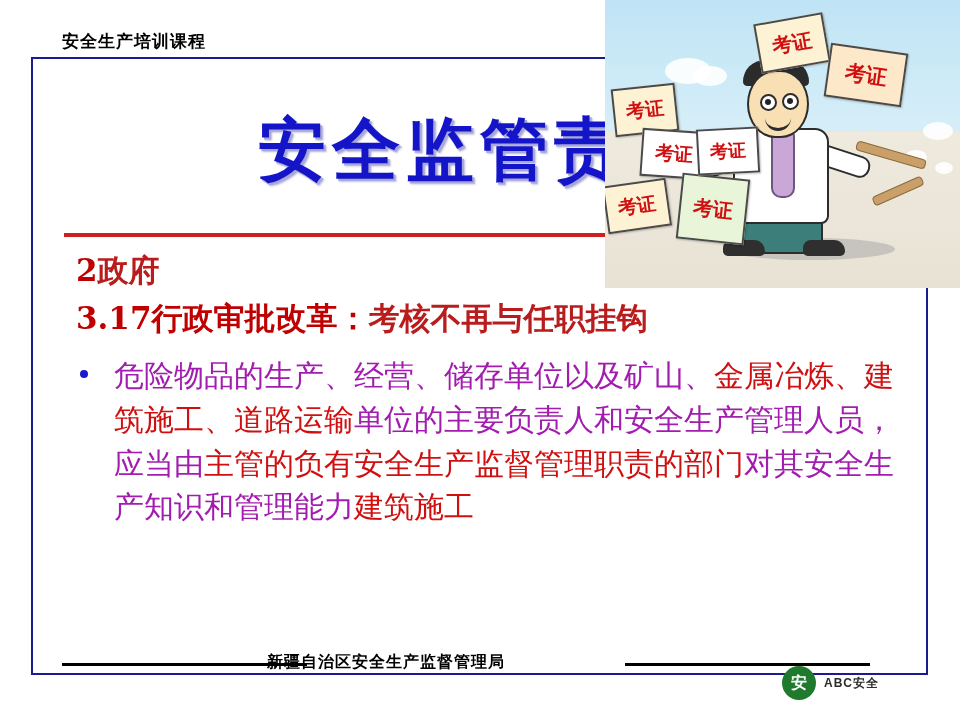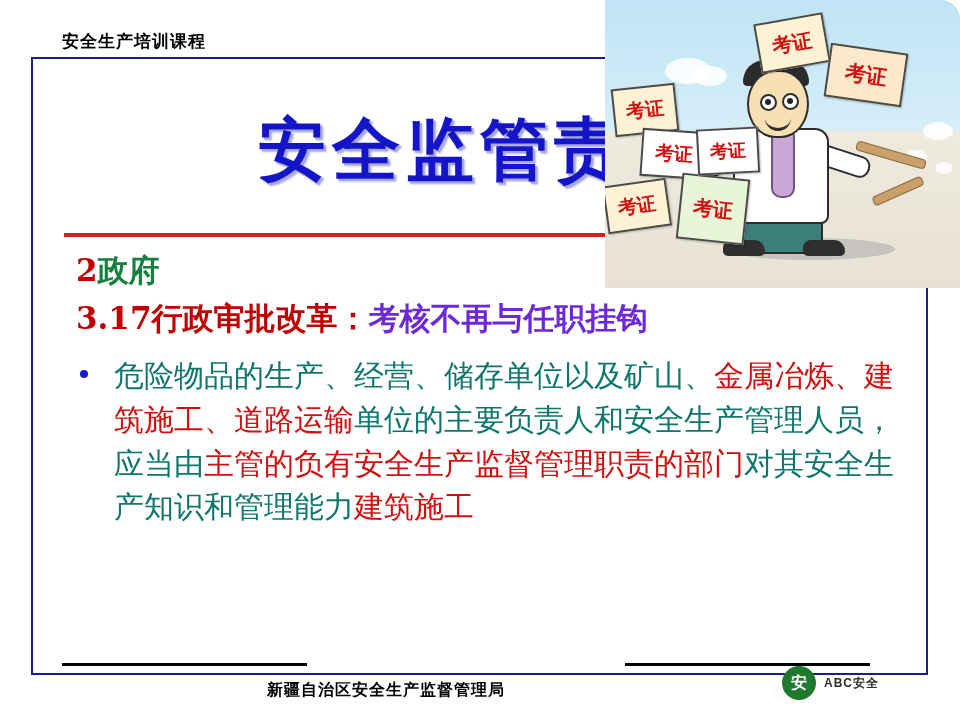--- a/index.html
+++ b/index.html
@@ -12,21 +12,20 @@
     background: #ffffff;
     font-family: "Liberation Sans", sans-serif;
     overflow: hidden;
   }
   #slide {
     position: relative;
     width: 960px;
     height: 720px;
     background: #ffffff;
     overflow: hidden;
-    border-radius: 19px;
   }
 
   
   .course-label {
     position: absolute;
     left: 62px;
     top: 30px;
     font-size: 17px;
     font-weight: bold;
     color: #000000;
@@ -84,31 +83,31 @@
 
   .line-1 {
     font-size: 31px;
     font-weight: bold;
     color: #c00000;
     font-family: "DejaVu Serif", "Liberation Serif", serif;
     margin: 0 0 6px 12px;
     white-space: nowrap;
   }
   .line-1 .num { color: #c00000; }
-  .line-1 .blk { color: #15803d; }
+  .line-1 .blk { color: #b91c1c; }
 
   .line-2 {
     font-size: 31px;
     font-weight: bold;
     color: #c00000;
     font-family: "DejaVu Serif", "Liberation Serif", serif;
     margin: 0 0 14px 12px;
     white-space: nowrap;
   }
-  .line-2 .tail { color: #6d28d9; }
+  .line-2 .tail { color: #b91c1c; }
 
   .bullet-row {
     position: relative;
     margin-left: 12px;
     padding-left: 38px;
   }
   .bullet-dot {
     position: absolute;
     left: 4px;
     top: 16px;
@@ -118,21 +117,21 @@
     background: #1a1acc;
   }
   .bullet-text {
     font-size: 30px;
     line-height: 1.46;
     color: #111111;
     font-family: "DejaVu Serif", "Liberation Serif", serif;
     font-weight: normal;
   }
   .bullet-text .red { color: #d01010; }
-  .bullet-text .blk { color: #0f766e; }
+  .bullet-text .blk { color: #a21caf; }
 
   
   .footer-rule-left {
     position: absolute;
     left: 62px;
     top: 663px;
     width: 245px;
     height: 3px;
     background: #000000;
   }
@@ -140,21 +139,21 @@
     position: absolute;
     left: 625px;
     top: 663px;
     width: 245px;
     height: 3px;
     background: #000000;
   }
   .footer-text {
     position: absolute;
     left: 0;
-    top: 680px;
+    top: 652px;
     width: 772px;
     text-align: center;
     font-size: 16px;
     font-weight: bold;
     color: #000000;
     letter-spacing: 1px;
   }
   .page-number {
     position: absolute;
     left: 0;

